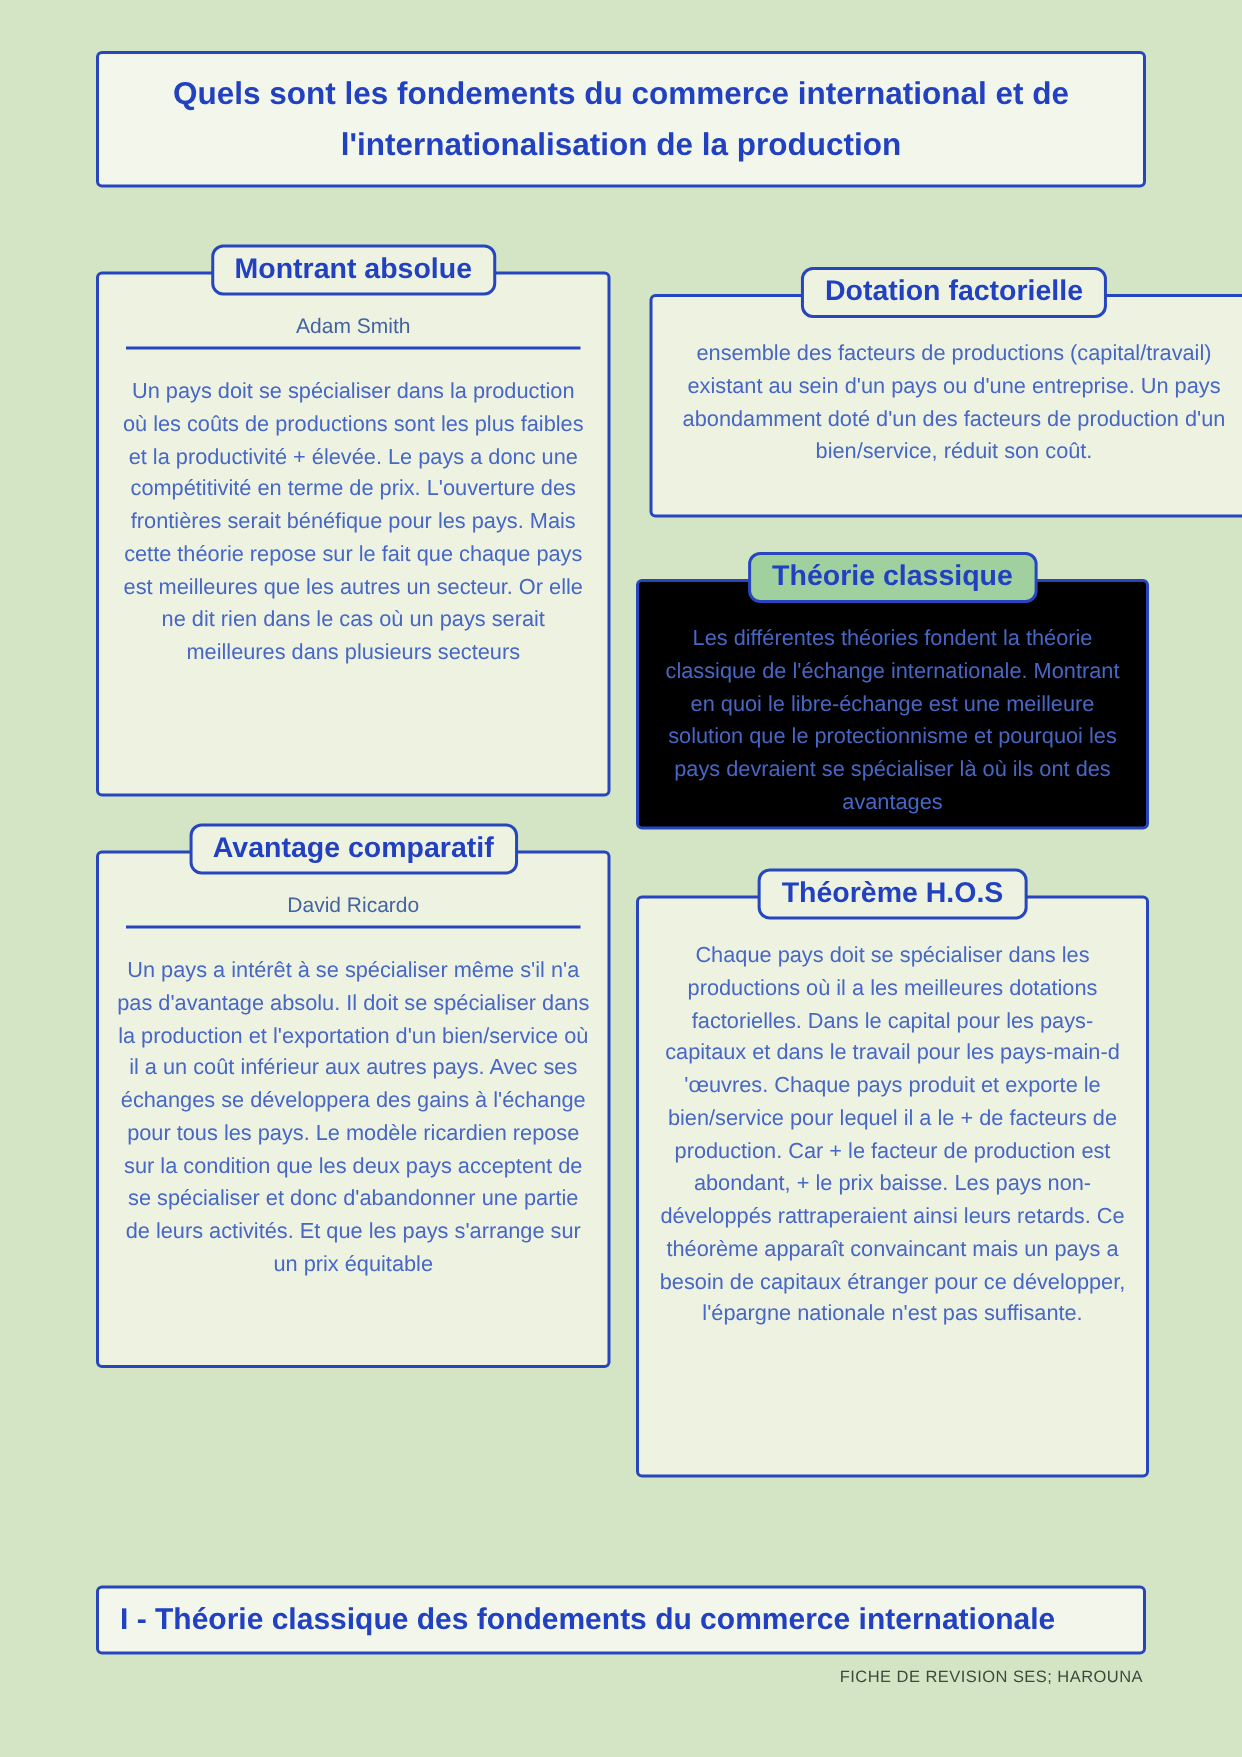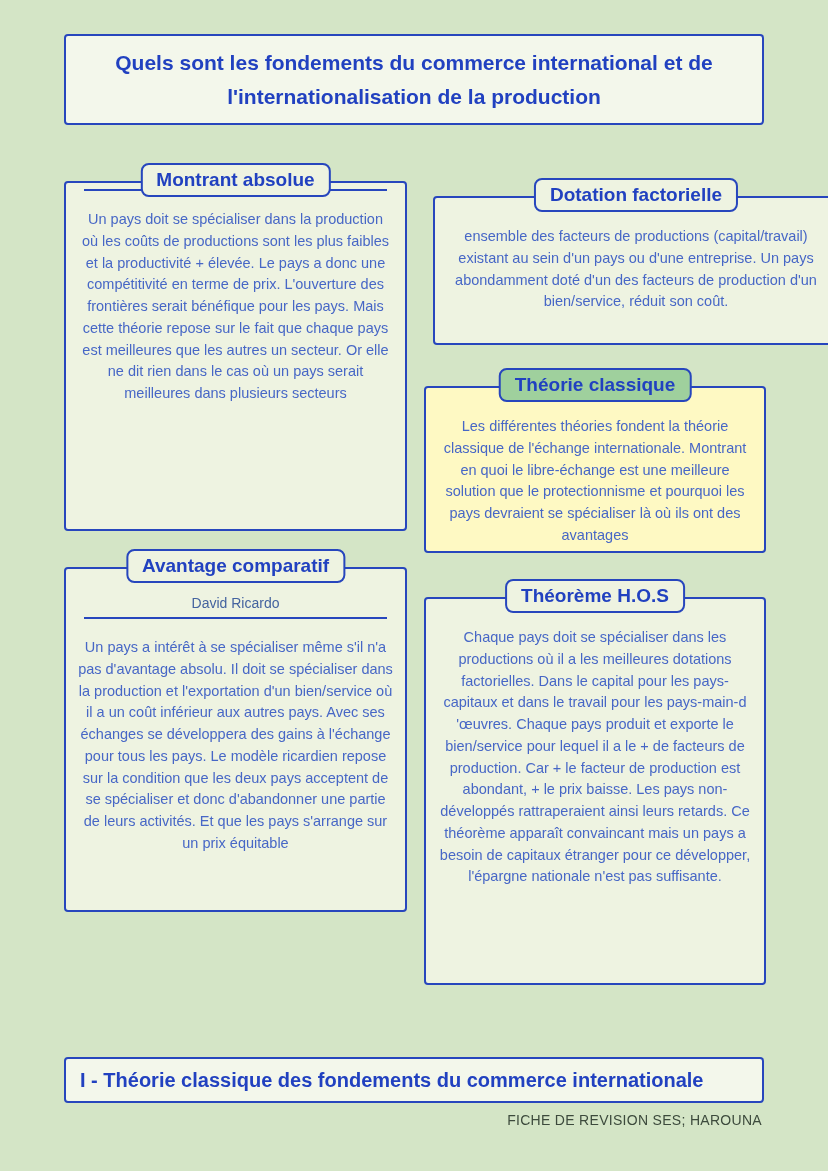--- a/index.html
+++ b/index.html
@@ -52,36 +52,36 @@
   }
   .card-body {
     padding:8px 12px 4px;
     text-align:center;
     font-size:14.5px;
     color:#4767c6;
     line-height:1.5;
   }
   .card.no-author .card-body { padding-top:28px; }
 
-  .card.yellow { background:#fef9c3; }
+  .card.yellow { background:#000000; }
   .card.yellow .card-heading { background:#9fd09d; }
 
   .banner {
     position:absolute; left:64px; top:1057px; width:700px; min-height:46px;
     background:#f3f7eb;
     border:2px solid #2746bd;
     border-radius:4px;
     display:flex; align-items:center; 
     font-weight:bold; font-size:20px; color:#2141c0;
     padding:6px 14px;
     text-align:center;
   }
   .credit {
     position:absolute; right:66px; top:1112px;
-    font-size:14px; letter-spacing:0.3px;
+    font-size:11px; letter-spacing:0.3px;
     color:#3c4a3c;
   }
 
   
   #card-avantage-absolue   { left:64px;  top:181px; width:343px; min-height:350px; }
   #card-avantage-comparatif{ left:64px;  top:567px; width:343px; min-height:345px; }
   #card-dotation           { left:433px; top:196px; width:406px; min-height:149px; }
   #card-theorie-classique  { left:424px; top:386px; width:342px; min-height:159px; }
   #card-theoreme-hos       { left:424px; top:597px; width:342px; min-height:388px; }
 </style>
@@ -89,20 +89,21 @@
 <body>
 
 <div class="page">
 
   <div class="title-box">
     <span>Quels sont les fondements du commerce international et de l'internationalisation de la production</span>
   </div>
 
   <div class="card" id="card-avantage-absolue">
     <div class="card-heading">Montrant absolue</div>
+    <div class="card-author">Adam Smith</div>
     <div class="author-rule"></div>
     <div class="card-body">Un pays doit se spécialiser dans la production où les coûts de productions sont les plus faibles et la productivité + élevée. Le pays a donc une compétitivité en terme de prix. L'ouverture des frontières serait bénéfique pour les pays. Mais cette théorie repose sur le fait que chaque pays est meilleures que les autres un secteur. Or elle ne dit rien dans le cas où un pays serait meilleures dans plusieurs secteurs</div>
   </div>
 
   <div class="card" id="card-avantage-comparatif">
     <div class="card-heading">Avantage comparatif</div>
     <div class="card-author">David Ricardo</div>
     <div class="author-rule"></div>
     <div class="card-body">Un pays a intérêt à se spécialiser même s'il n'a pas d'avantage absolu. Il doit se spécialiser dans la production et l'exportation d'un bien/service où il a un coût inférieur aux autres pays. Avec ses échanges se développera des gains à l'échange pour tous les pays. Le modèle ricardien repose sur la condition que les deux pays acceptent de se spécialiser et donc d'abandonner une partie de leurs activités. Et que les pays s'arrange sur un prix équitable</div>
   </div>

